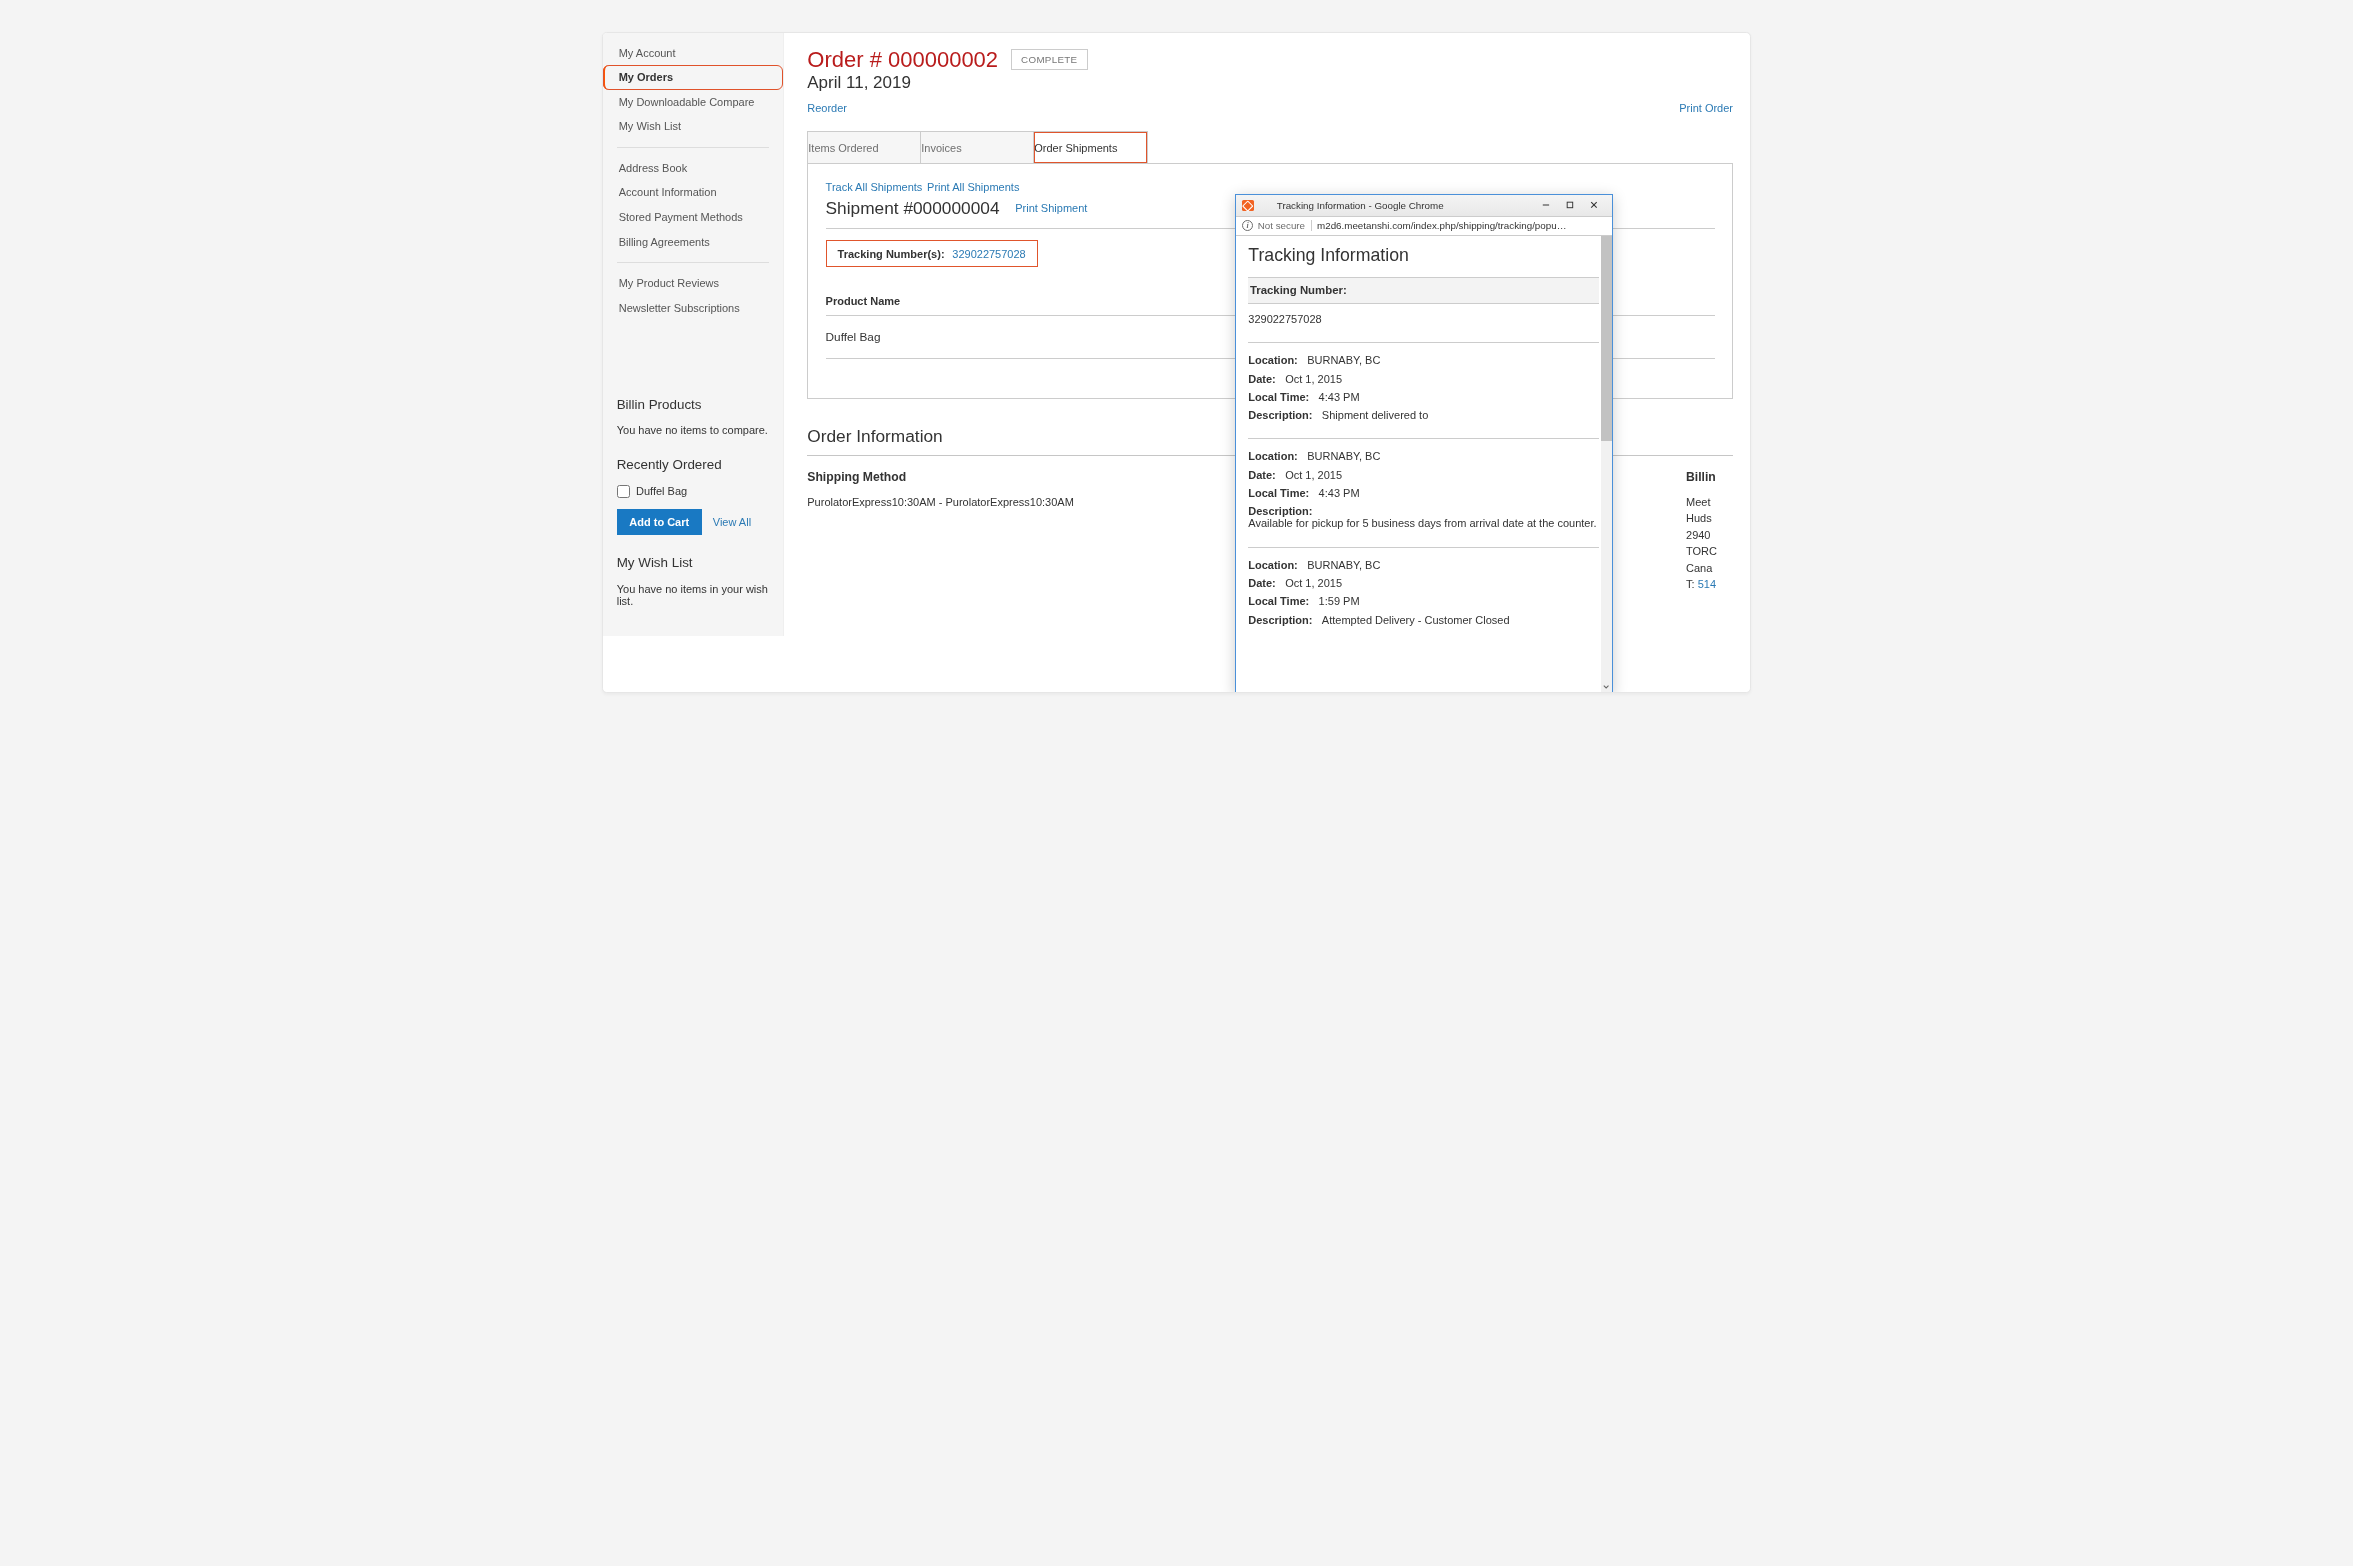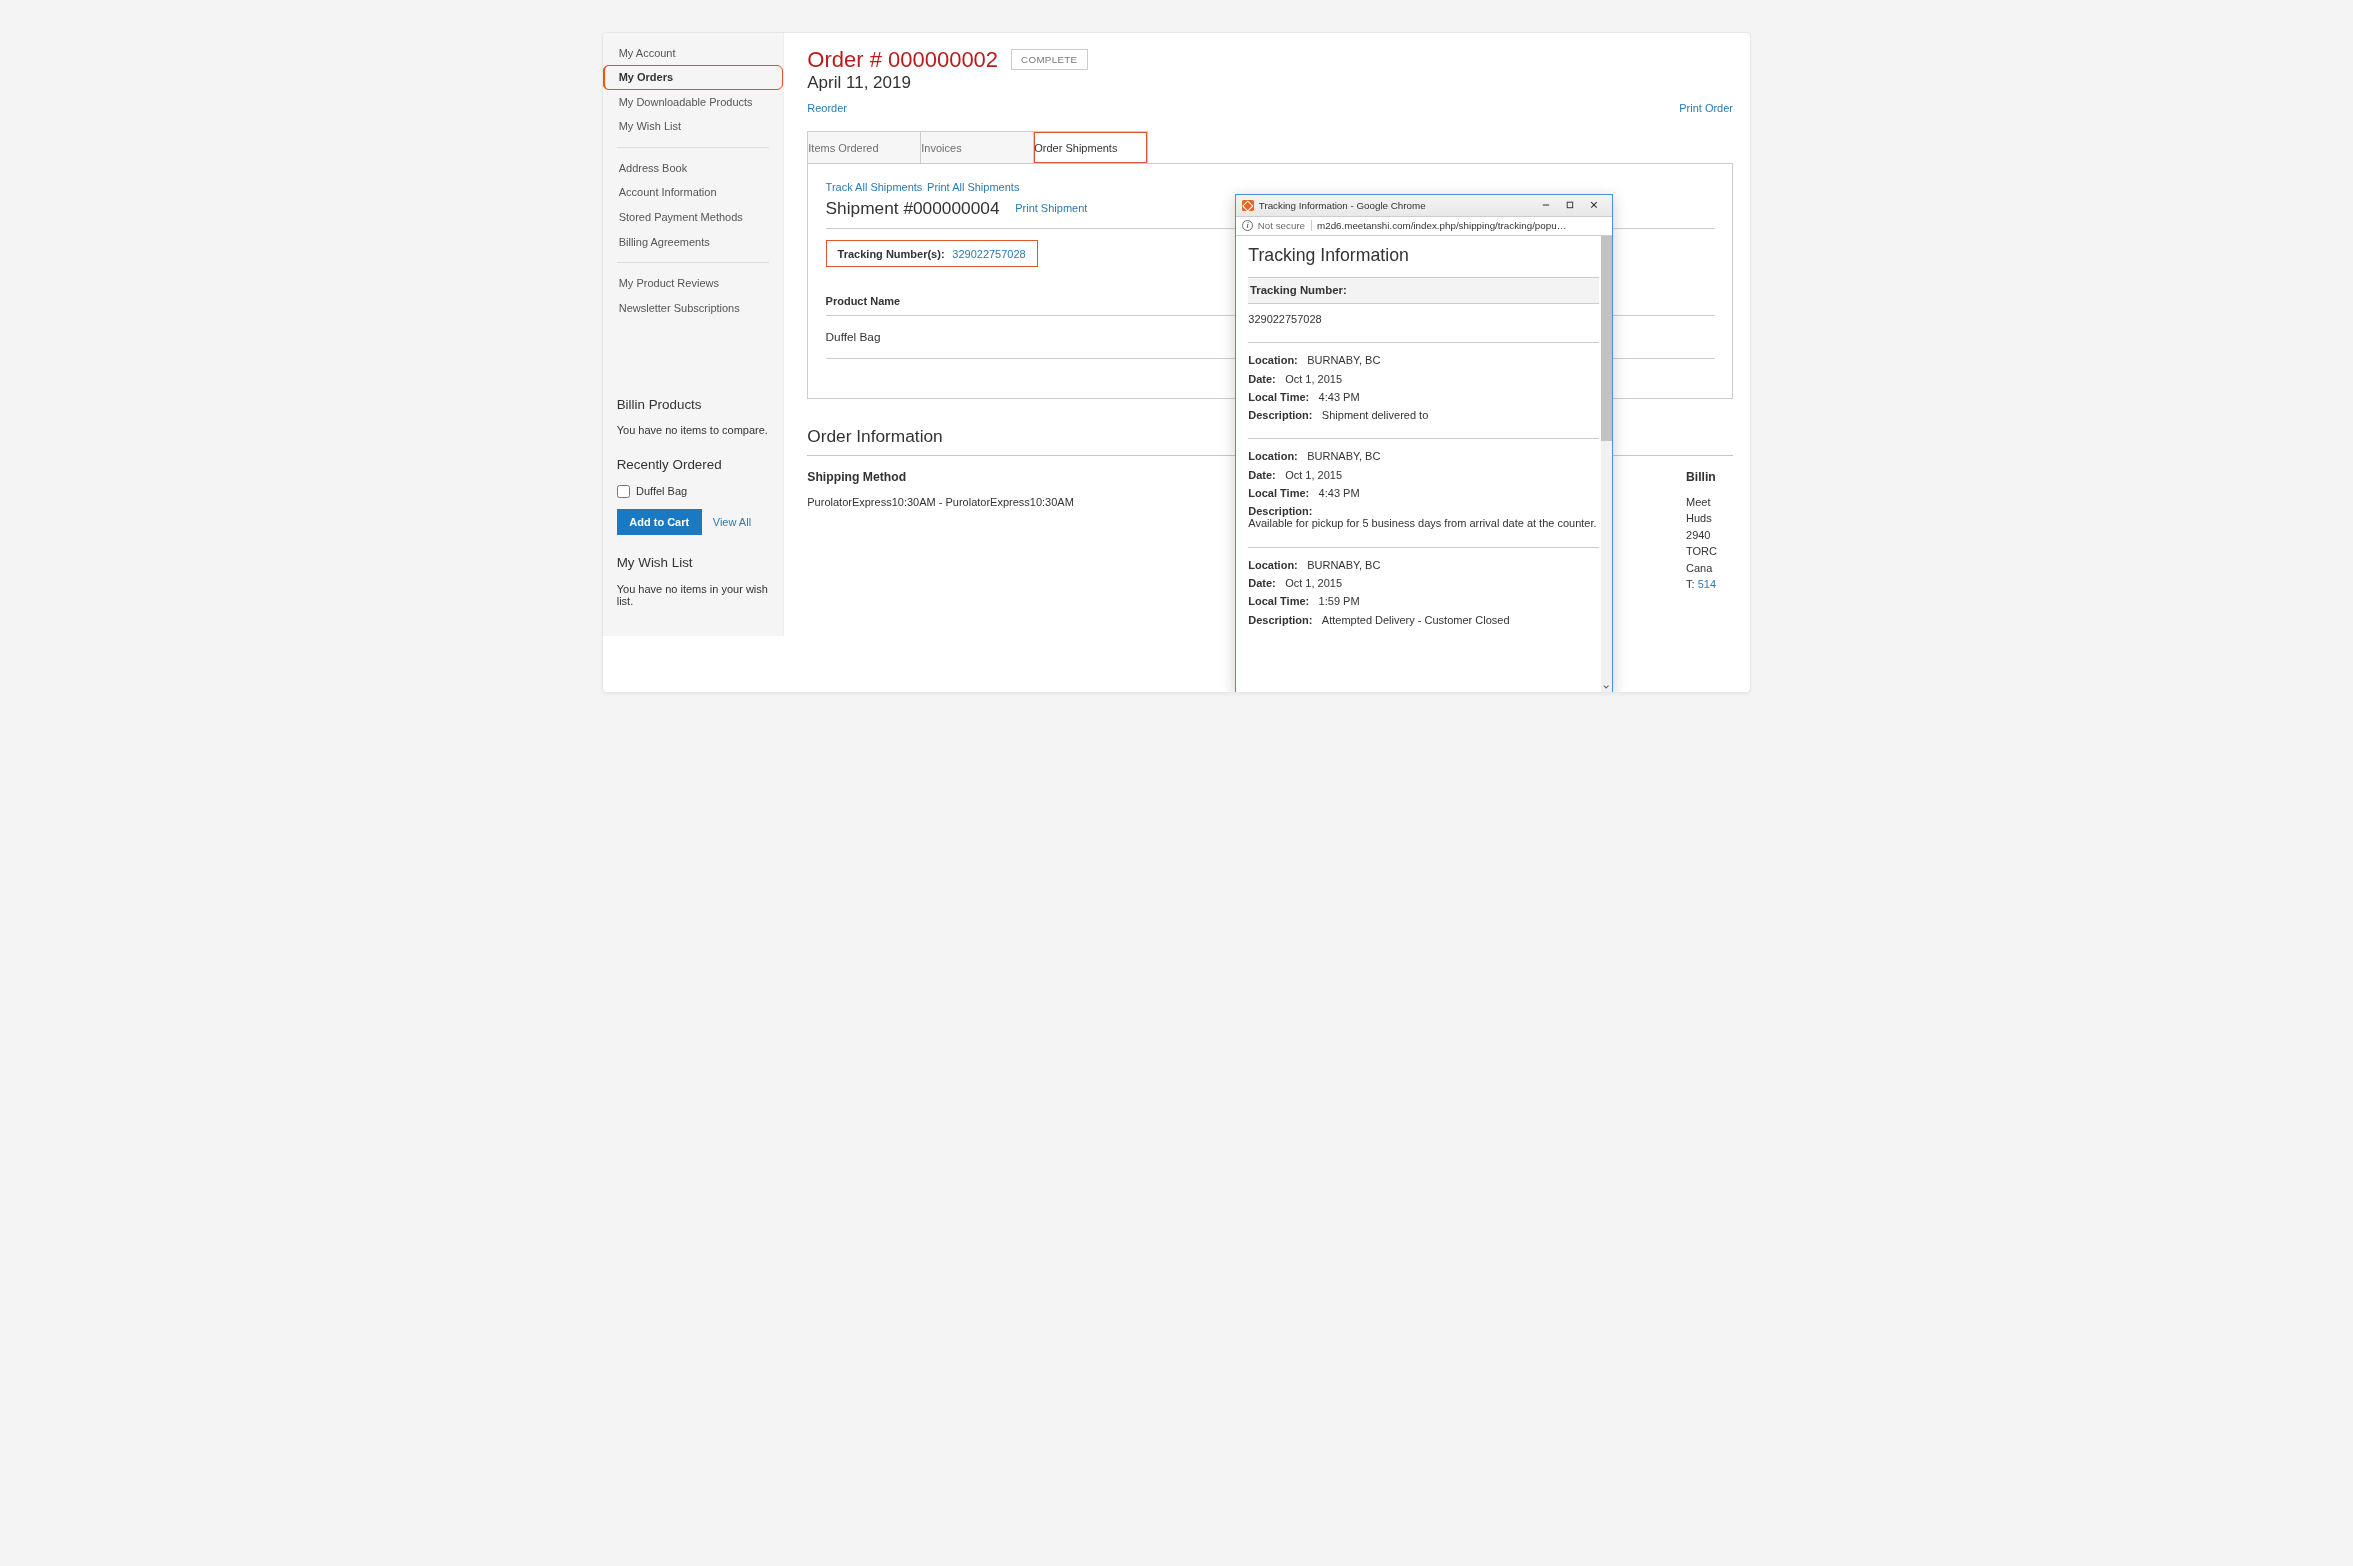--- a/index.html
+++ b/index.html
@@ -44,21 +44,21 @@
   .compare-block h3 { font-size: 13.4px; font-weight: 300; color: #333; margin-bottom: 12.6px; }
   .muted { color: #333; font-size: 11px; margin-bottom: 20.5px; }
   .recent-item { display: flex; align-items: center; gap: 6.3px; font-size: 11px; color: #333; margin-bottom: 11px; }
   .btn-blue { background: #1979c3; color: #fff; border: none; padding: 7px 12.6px; font-size: 11px; font-weight: 600; cursor: pointer; }
   .view-all { color: #2b7ab4; margin-left: 11px; font-size: 11px; cursor: pointer; }
   .wishlist-block { padding: 0 14px 14px; }
   .wishlist-block h3 { font-size: 13.4px; font-weight: 300; color: #333; margin: 20.5px 0 12.6px; }
 
   
   .popup { position: absolute; top: 161px; left: 632px; width: 378px; border: 0.8px solid #4a90d9; background: #fff; box-shadow: 0 3.1px 14px rgba(0,0,0,.2); z-index: 100; }
-  .popup-titlebar { display: flex; align-items: center; background: linear-gradient(#f4f4f4,#e8e8e8); border-bottom: 0.8px solid #ccc; padding: 3.1px 6.3px; gap: 5px; }
+  .popup-titlebar { display: flex; align-items: center; background: linear-gradient(#f4f4f4,#e8e8e8); border-bottom: 0.8px solid #ccc; padding: 3.1px 6.3px; gap: 23px; }
   .mag-icon { width: 11.8px; height: 11.8px; background: #f26322; border-radius: 1.6px; position: relative; flex: 0 0 11.8px; }
   .mag-icon::after { content: ''; position: absolute; width: 5.5px; height: 5.5px; border: 1px solid #fff; border-radius: 0.8px; top: 2px; left: 2px; transform: rotate(45deg); }
   .popup-title { flex: 1; font-size: 9.8px; color: #333; }
   .win-btns { display: flex; gap: 0; }
   .win-btn { width: 23.6px; height: 15.7px; display: flex; align-items: center; justify-content: center; }
   .win-btn svg { width: 7.9px; height: 7.9px; }
   .addr-bar { display: flex; align-items: center; border-bottom: 0.8px solid #ccc; padding: 3.1px 6.3px; gap: 4.7px; background: #fff; }
   .info-icon { width: 11px; height: 11px; border: 1px solid #6d6d6d; border-radius: 50%; display: flex; align-items: center; justify-content: center; color: #6d6d6d; font-weight: 700; font-size: 7.9px; font-family: Georgia, serif; font-style: italic; }
   .sec-label { font-size: 9.8px; color: #6d6d6d; border-right: 0.8px solid #ccc; padding-right: 6.3px; }
   .url { font-size: 9.8px; color: #333; overflow: hidden; text-overflow: ellipsis; white-space: nowrap; flex: 1; }
@@ -77,21 +77,21 @@
 </style>
 </head>
 <body>
 
 <div class="page-wrap">
   <div class="card">
     <div class="layout">
       <div class="sidebar">
         <div class="side-item">My Account</div>
         <div class="side-item active">My Orders</div>
-        <div class="side-item">My Downloadable Products</div>
+        <div class="side-item">My Downloadable Compare</div>
         <div class="side-item">My Wish List</div>
         <div class="side-sep"></div>
         <div class="side-item">Address Book</div>
         <div class="side-item">Account Information</div>
         <div class="side-item">Stored Payment Methods</div>
         <div class="side-item">Billing Agreements</div>
         <div class="side-sep"></div>
         <div class="side-item">My Product Reviews</div>
         <div class="side-item">Newsletter Subscriptions</div>
 

